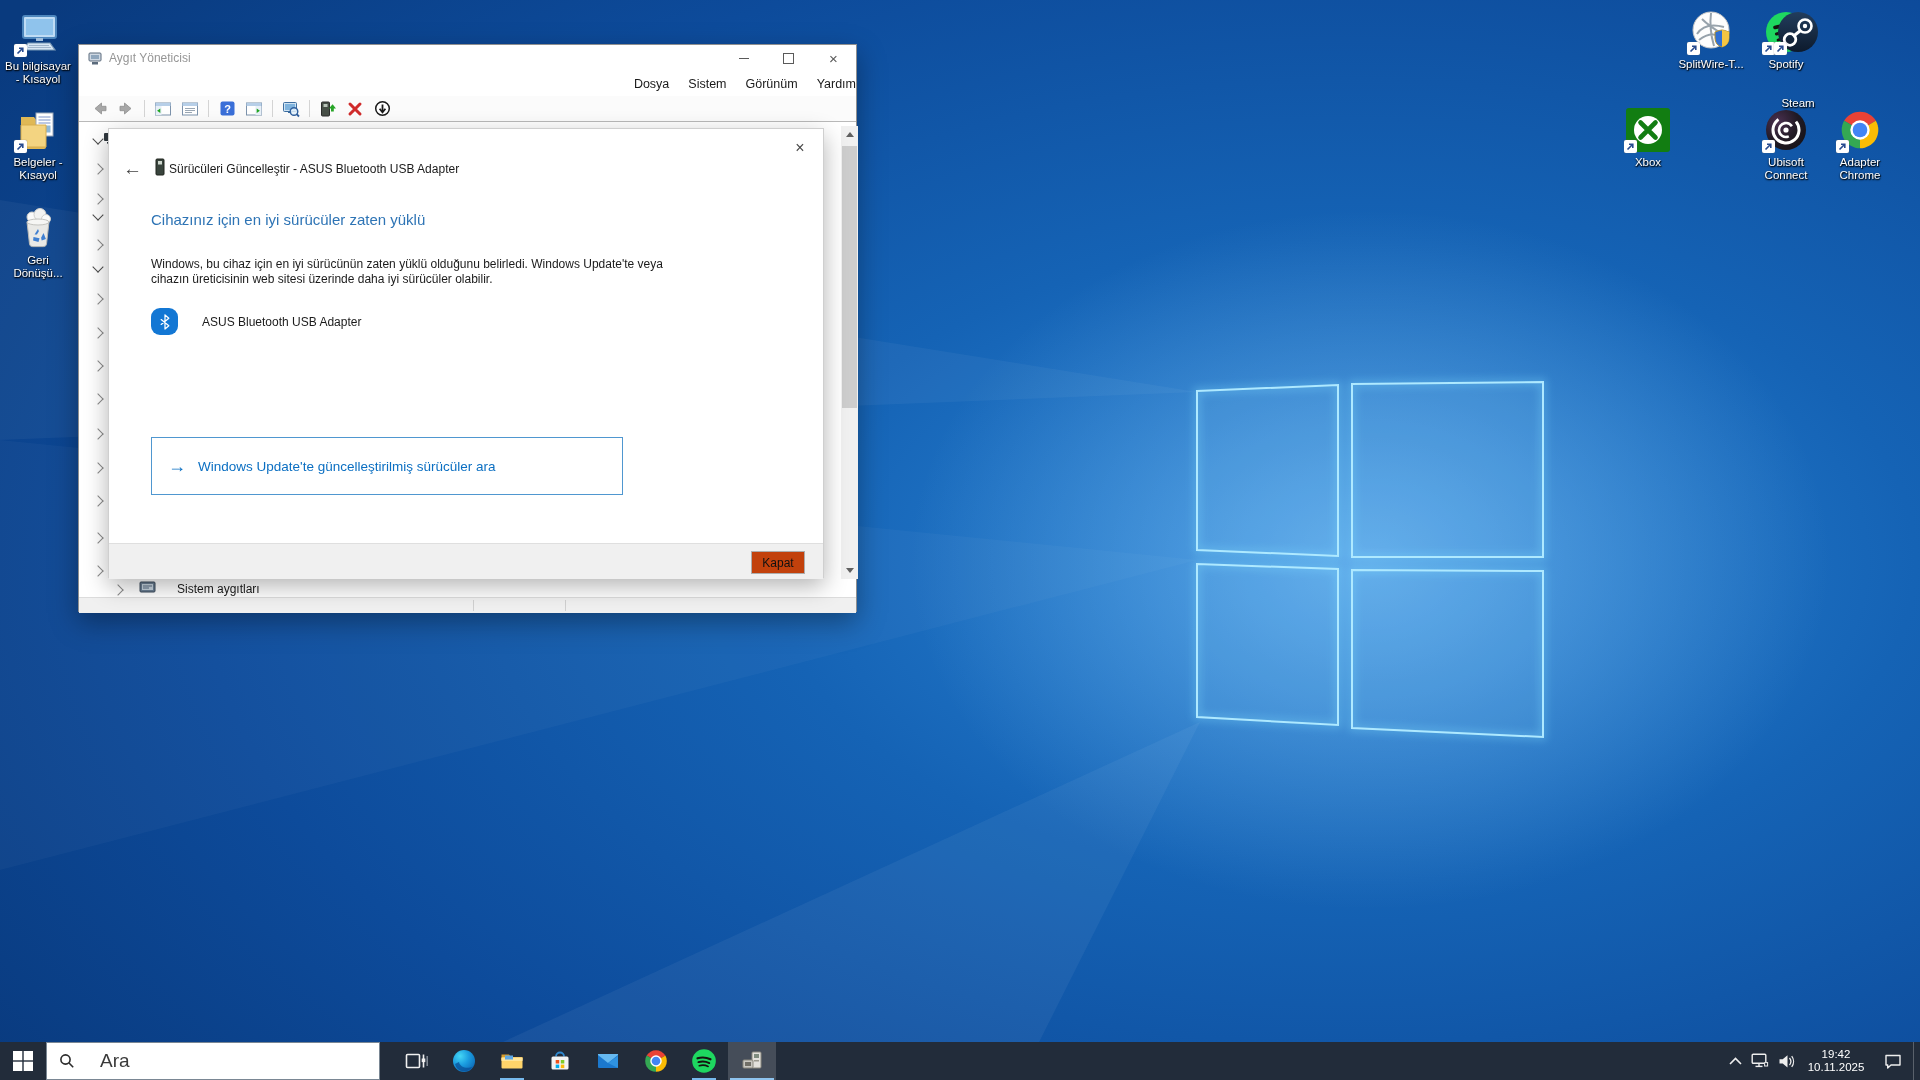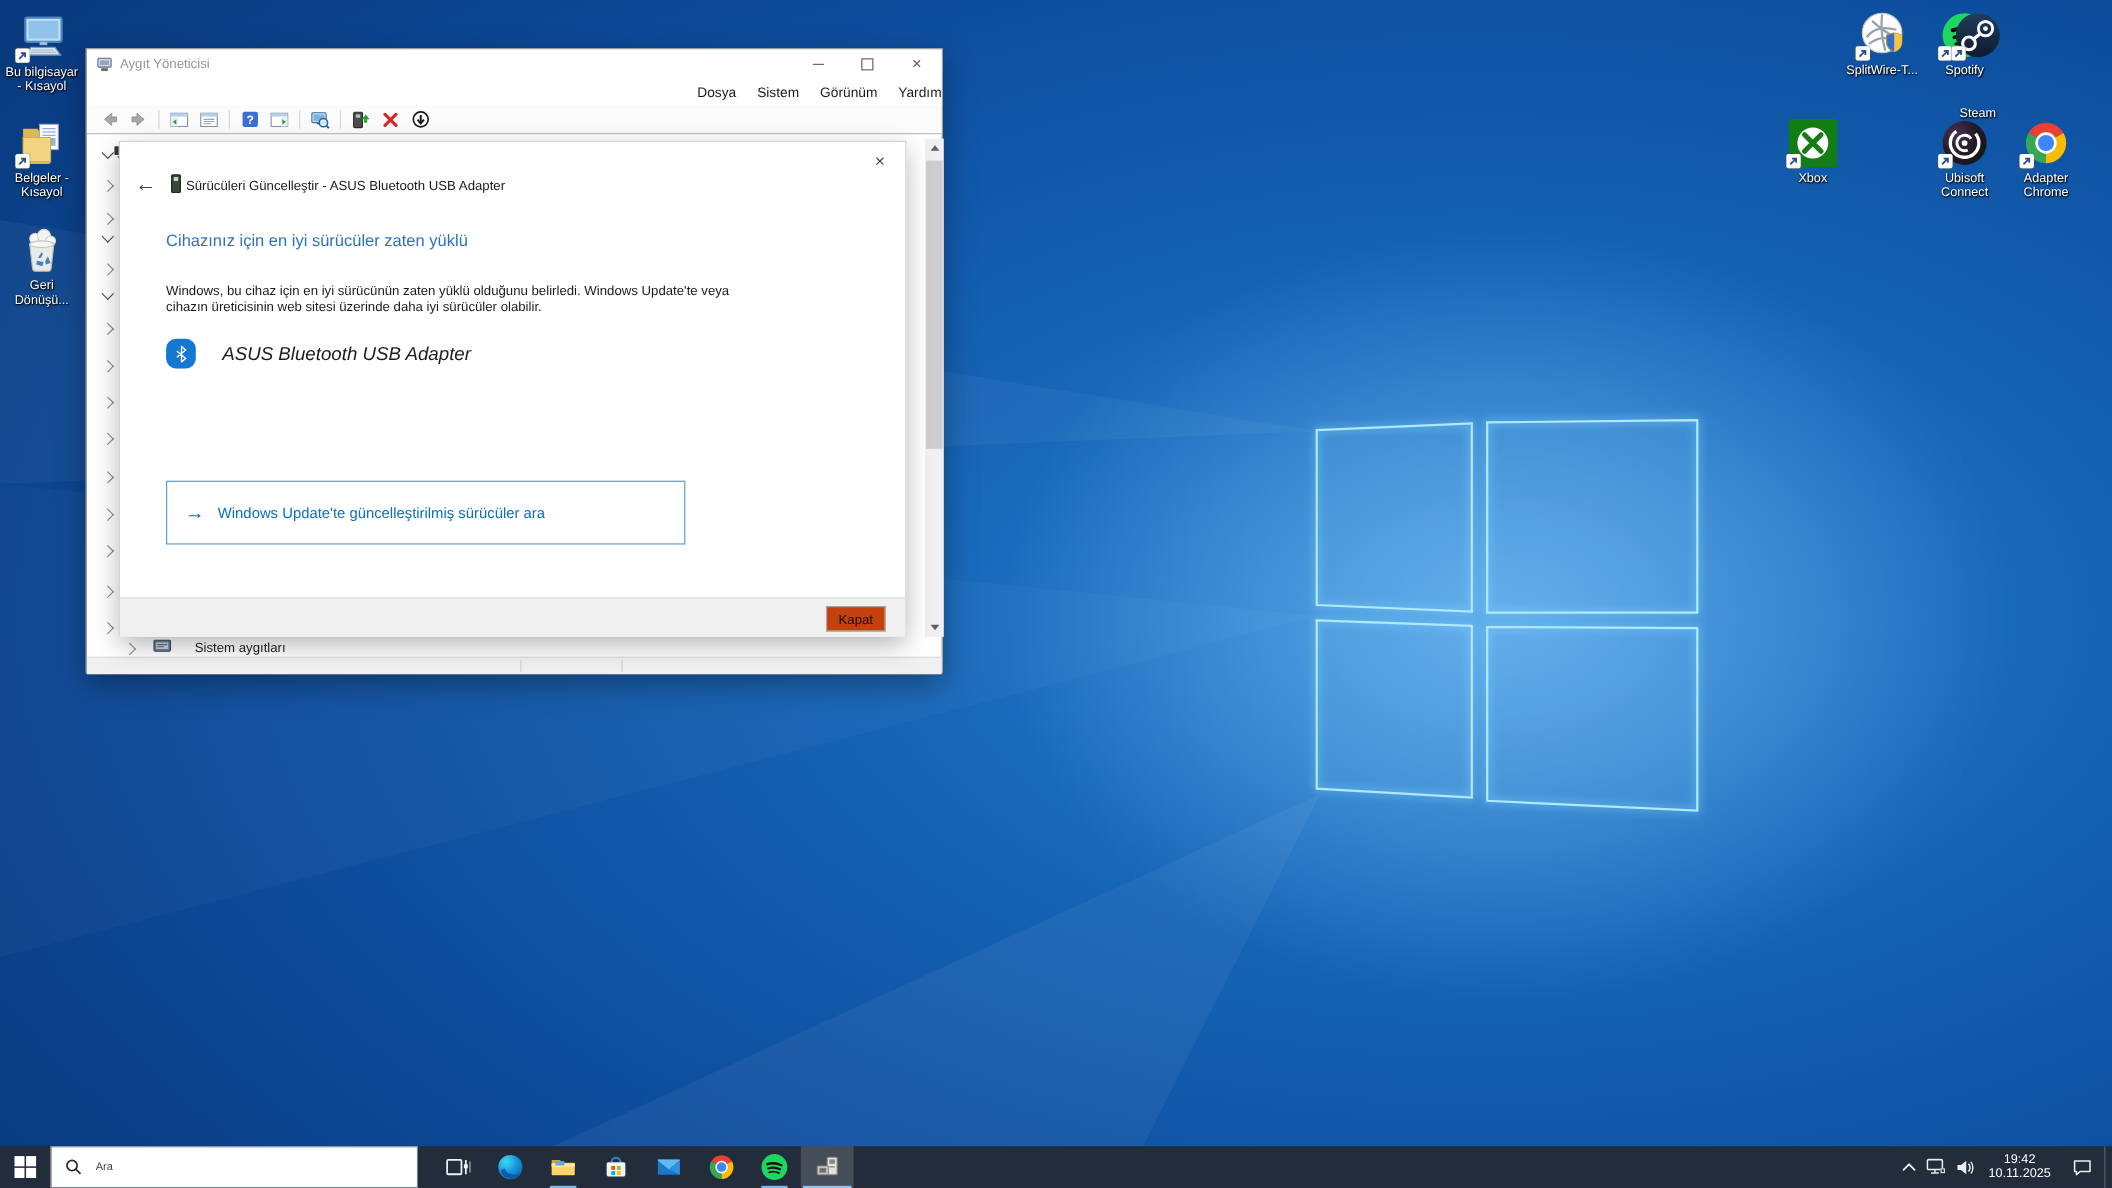--- a/index.html
+++ b/index.html
@@ -48,36 +48,36 @@
        box-shadow:0 8px 22px rgba(0,0,0,.3);box-sizing:border-box;}
   #dlg-close{right:10px;top:8px;width:26px;height:22px;display:flex;align-items:center;justify-content:center;
              color:#4a4a4a;font-size:16px;}
   #dlg-back{left:14px;top:30px;font-size:19px;color:#414141;line-height:20px;}
   #dlg-devicon{left:44px;top:29px;}
   #dlg-title{left:60px;top:33px;font-size:12px;color:#1a1a1a;}
   #dlg-heading{left:42px;top:82px;font-size:15px;color:#2e74b5;}
   #dlg-body{left:42px;top:128px;width:512px;font-size:12px;line-height:15px;color:#1b1b1b;}
   #dlg-btrow{left:42px;top:179px;display:flex;align-items:center;gap:24px;}
   #bt-badge{width:27px;height:27px;background:#1377d4;border-radius:9px;display:flex;align-items:center;justify-content:center;}
-  #dlg-devname{font-size:17px;color:#1b1b1b;font-style:italic;}
+  #dlg-devname{font-size:12px;color:#1b1b1b;}
   #dlg-updatebox{left:42px;top:308px;width:472px;height:58px;border:1px solid #4f97d0;display:flex;
                  align-items:center;padding-left:16px;box-sizing:border-box;gap:12px;}
   #dlg-updatebox .arr{color:#0b6fc2;font-size:18px;font-weight:bold;}
   #dlg-updatebox .txt{color:#0b6fc2;font-size:13.5px;}
   #dlg-bottom{left:0;top:414px;width:100%;height:36px;background:#f0f0f0;border-top:1px solid #dfdfdf;box-sizing:border-box;}
   #btn-kapat{position:absolute;right:18px;top:7px;width:54px;height:23px;background:#c2410c;border:1px solid #adadad;
              font-size:12px;color:#111;display:flex;align-items:center;justify-content:center;box-sizing:border-box;}
 
   
   #taskbar{left:0;top:1042px;width:1920px;height:38px;background:#222c3a;display:flex;align-items:stretch;z-index:50;}
   #start{width:46px;height:38px;display:flex;align-items:center;justify-content:center;}
   #searchbox{width:334px;height:38px;background:#fff;border:1px solid #7a8794;box-sizing:border-box;
              display:flex;align-items:center;gap:10px;padding-left:12px;}
-  #searchbox input{border:none;outline:none;font-size:10px;color:#222;width:250px;background:transparent;
-                   font-family:"Liberation Sans",sans-serif;}
+  #searchbox input{border:none;outline:none;font-size:19px;color:#222;width:250px;background:transparent;
+                   font-family:"Liberation Sans",sans-serif;margin-left:13px;}
   #searchbox input::placeholder{color:#3a3a3a;opacity:1;}
   .tbtn{width:48px;height:38px;display:flex;align-items:center;justify-content:center;position:relative;}
   .tbtn .ul{position:absolute;bottom:0;left:12px;right:12px;height:2px;background:#76b9ed;}
   .tbtn.active{background:rgba(255,255,255,.16);}
   .tbtn.active .ul{left:2px;right:2px;background:#8ec3ee;}
   #tray{margin-left:auto;display:flex;align-items:center;}
   .trbtn{height:38px;display:flex;align-items:center;justify-content:center;}
   #clock{width:74px;text-align:center;color:#fff;font-size:11.5px;line-height:13.5px;}
   #showdesk{width:6px;height:38px;border-left:1px solid rgba(255,255,255,.25);}
 </style>

